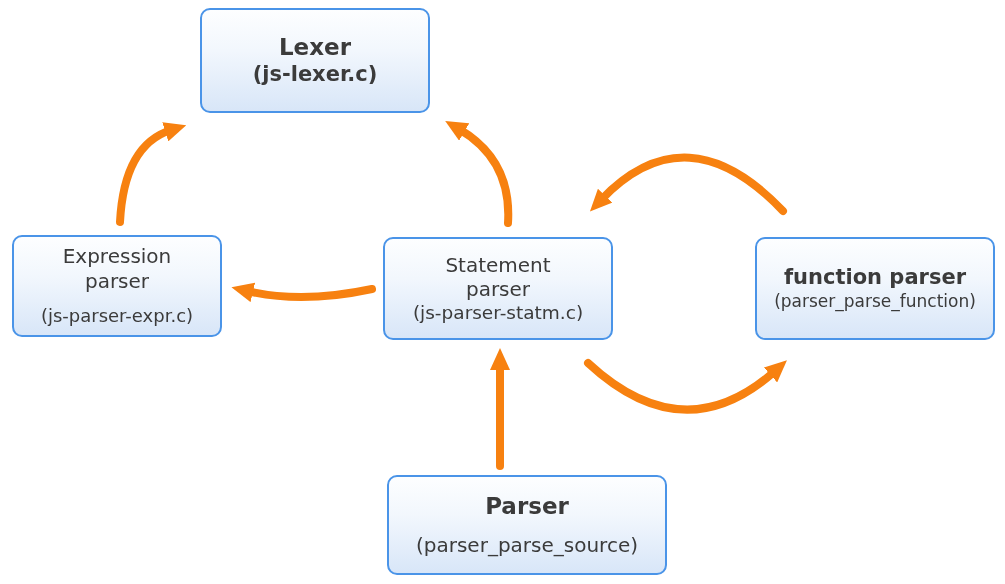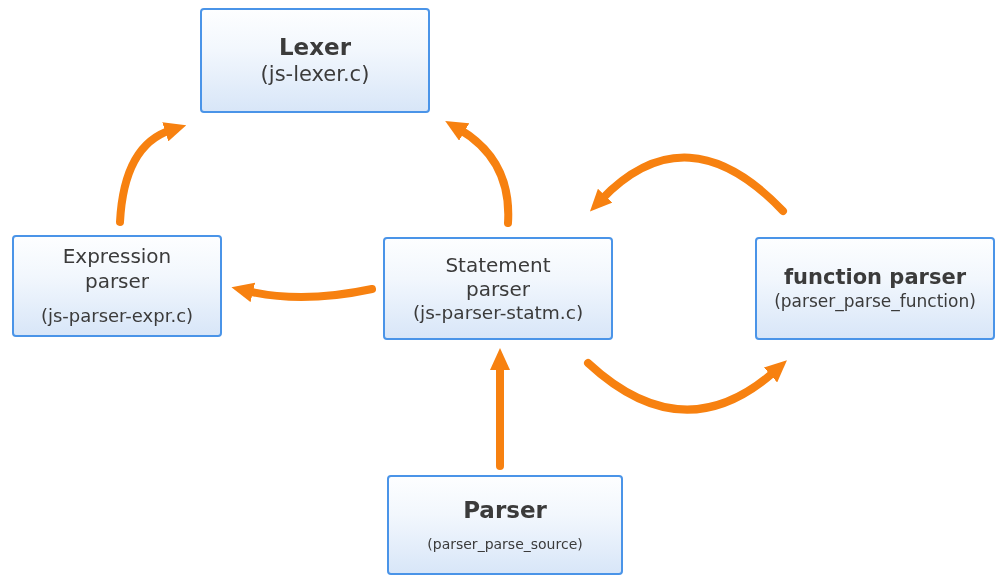--- a/index.html
+++ b/index.html
@@ -19,55 +19,55 @@
     position: absolute;
     left: 0;
     top: 0;
     width: 1005px;
     height: 584px;
   }
   .node {
     position: absolute;
     box-sizing: border-box;
     border: 2px solid #4A94E8;
-    border-radius: 4px;
+    border-radius: 10px;
     background: linear-gradient(180deg, #FDFEFF 0%, #F2F7FD 40%, #D8E6F8 100%);
     display: flex;
     flex-direction: column;
     align-items: center;
     justify-content: center;
     text-align: center;
     color: #3B3B3B;
   }
   .node .title {
     line-height: 1.22;
   }
   .node .subtitle {
     white-space: nowrap;
     line-height: 1.25;
   }
   .node-lexer  { left: 200px; top: 8px;   width: 230px; height: 105px; }
   .node-lexer .title    { font-size: 23px; font-weight: bold; }
-  .node-lexer .subtitle { font-size: 21px; }
+  .node-lexer .subtitle { font-size: 21px; font-weight: bold; }
 
   .node-expression-parser { left: 12px; top: 235px; width: 210px; height: 102px; gap: 12px; }
   .node-expression-parser .title    { font-size: 20px; max-width: 135px; }
   .node-expression-parser .subtitle { font-size: 18px; text-align: center; }
 
   .node-statement-parser { left: 383px; top: 237px; width: 230px; height: 103px; }
   .node-statement-parser .title    { font-size: 20px; max-width: 135px; }
   .node-statement-parser .subtitle { font-size: 18.5px; }
 
   .node-function-parser { left: 755px; top: 237px; width: 240px; height: 103px; }
   .node-function-parser .title    { font-size: 21px; font-weight: bold; }
   .node-function-parser .subtitle { font-size: 17px; }
 
-  .node-parser { left: 387px; top: 475px; width: 236px; height: 100px; gap: 12px; }
+  .node-parser { left: 387px; top: 475px; width: 280px; height: 100px; gap: 12px; }
   .node-parser .title    { font-size: 23px; font-weight: bold; }
-  .node-parser .subtitle { font-size: 14px; }
+  .node-parser .subtitle { font-size: 20px; }
 </style>
 </head>
 <body>
 
 <div class="canvas">
 
   <svg class="arrow-layer" viewBox="0 0 1005 584" xmlns="http://www.w3.org/2000/svg">
     <defs>
       <marker id="ah" viewBox="0 0 22 20" refX="6" refY="10" markerWidth="22" markerHeight="20" orient="auto" markerUnits="userSpaceOnUse">
         <path d="M0,0 L22,10 L0,20 Z" fill="#F78110"></path>

